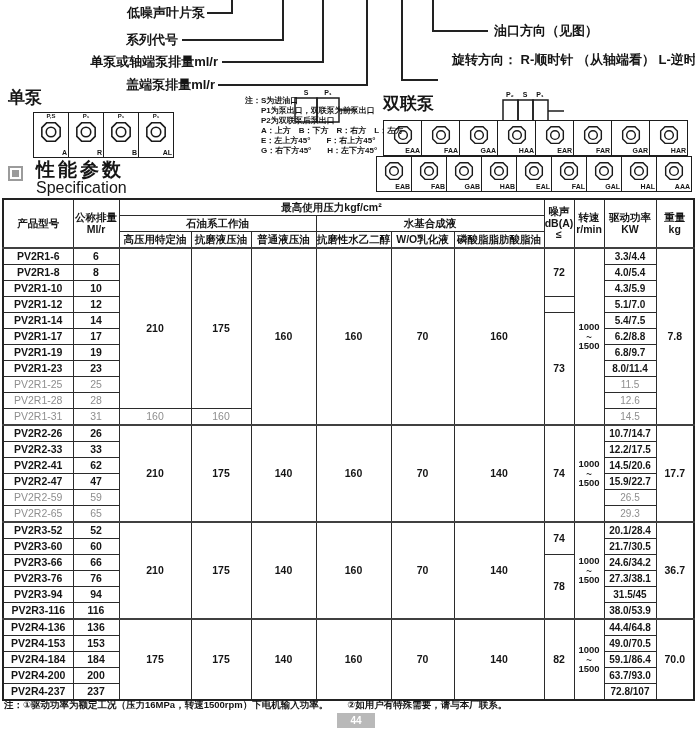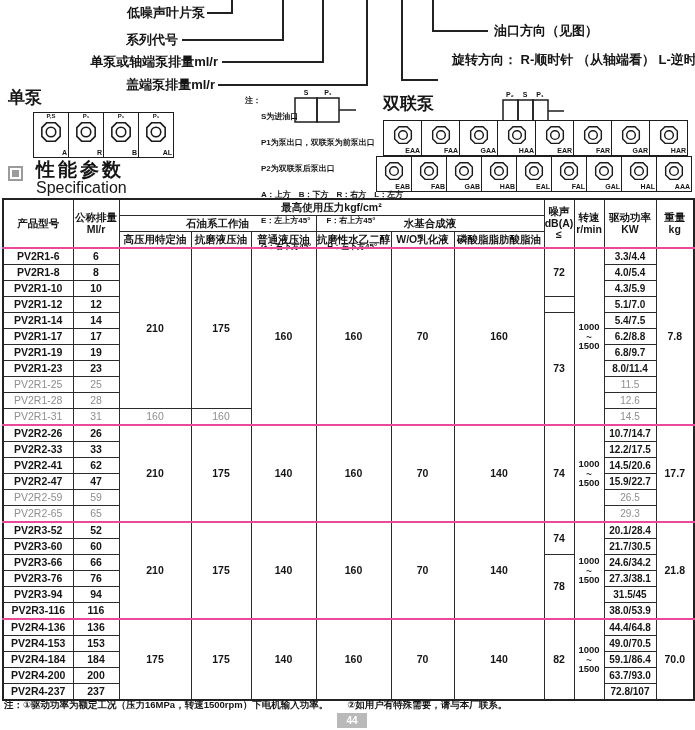--- a/index.html
+++ b/index.html
@@ -27,43 +27,43 @@
   .port-box{position:relative;border:1px solid #1d1d1d;background:#fff;margin-right:-1px;}
   .ports-single .port-box{width:34px;height:44px;}
   .r1row .port-box{width:37px;height:34px;}
   .r2row .port-box{width:34px;height:34px;}
   .port-top{display:block;font-size:6px;line-height:7px;font-weight:bold;text-align:center;}
   .port-svg{display:block;margin:1px auto 0;width:22px;height:22px;}
   .r1row .port-svg,.r2row .port-svg{width:20px;height:20px;margin-top:4px;}
   .port-name{position:absolute;right:1px;bottom:0;font-size:7px;font-weight:bold;line-height:8px;}
   .note{position:absolute;top:96px;left:245px;width:160px;display:flex;font-size:8px;font-weight:bold;line-height:10px;}
   .note-label{flex:0 0 14px;}
-  .note-lines div{white-space:nowrap;margin-top:16px;}
+  .note-lines div{white-space:nowrap;}
 
   
   .sq-icon{position:absolute;top:166px;left:8px;width:11px;height:11px;border:2px solid #9b9b9b;}
   .sq-icon::after{content:"";position:absolute;left:2px;top:2px;right:2px;bottom:2px;background:#9b9b9b;}
   .sec-zh{position:absolute;top:157px;left:36px;font-size:19px;font-weight:bold;letter-spacing:3px;}
   .sec-en{position:absolute;top:179px;left:36px;font-size:16px;}
 
   
   .spec{position:absolute;top:198px;left:2px;width:691px;border-collapse:collapse;table-layout:fixed;border:2px solid #222;}
   .spec th,.spec td{border:1px solid #2b2b2b;text-align:center;vertical-align:middle;padding:0;font-size:10.5px;line-height:1.1;}
   .spec thead th{font-weight:bold;height:15px;}
   .spec tbody td{height:15px;}
   .small{font-size:8.5px;}
   tr.std{font-weight:bold;}
   tr.alt{color:#8e8e8e;font-weight:normal;}
-  tr.gstart td{border-top:2px solid #ec4899;}
+  tr.gstart td{border-top:2px solid #404040;}
   td.kw{font-size:10px;}
   td.speed{font-size:9.5px;line-height:1.05;}
 
   
   .footnote{position:absolute;top:699px;left:4px;font-size:9.5px;font-weight:bold;white-space:nowrap;}
-  .page-num{position:absolute;top:713px;left:337px;width:30px;height:15px;background:#b9b9b9;color:#fff;font-size:10px;font-weight:bold;text-align:center;line-height:15px;}
+  .page-num{position:absolute;top:713px;left:337px;width:38px;height:15px;background:#b9b9b9;color:#fff;font-size:10px;font-weight:bold;text-align:center;line-height:15px;}
 </style>
 </head>
 <body>
 
 <div class="page">
 
   <div class="diagram">
     <svg class="leads" width="695" height="198" viewBox="0 0 695 198">
       <g fill="none" stroke="#222" stroke-width="2">
         <path d="M207 13 L232 13 L232 0"></path>
@@ -440,21 +440,21 @@
           <td rowspan="6">175</td>
           <td rowspan="6">140</td>
           <td rowspan="6">160</td>
           <td rowspan="6">70</td>
           <td rowspan="6">140</td>
           <td rowspan="2">74</td>
           <td class="pre speed" rowspan="6">1000
 ~
 1500</td>
           <td class="kw">20.1/28.4</td>
-          <td rowspan="6">21.8</td>
+          <td rowspan="6">36.7</td>
         </tr>
         <tr class="std">
           <td class="model">PV2R3-60</td>
           <td>60</td>
           <td class="kw">21.7/30.5</td>
         </tr>
         <tr class="std">
           <td class="model">PV2R3-66</td>
           <td>66</td>
           <td rowspan="4">78</td>

